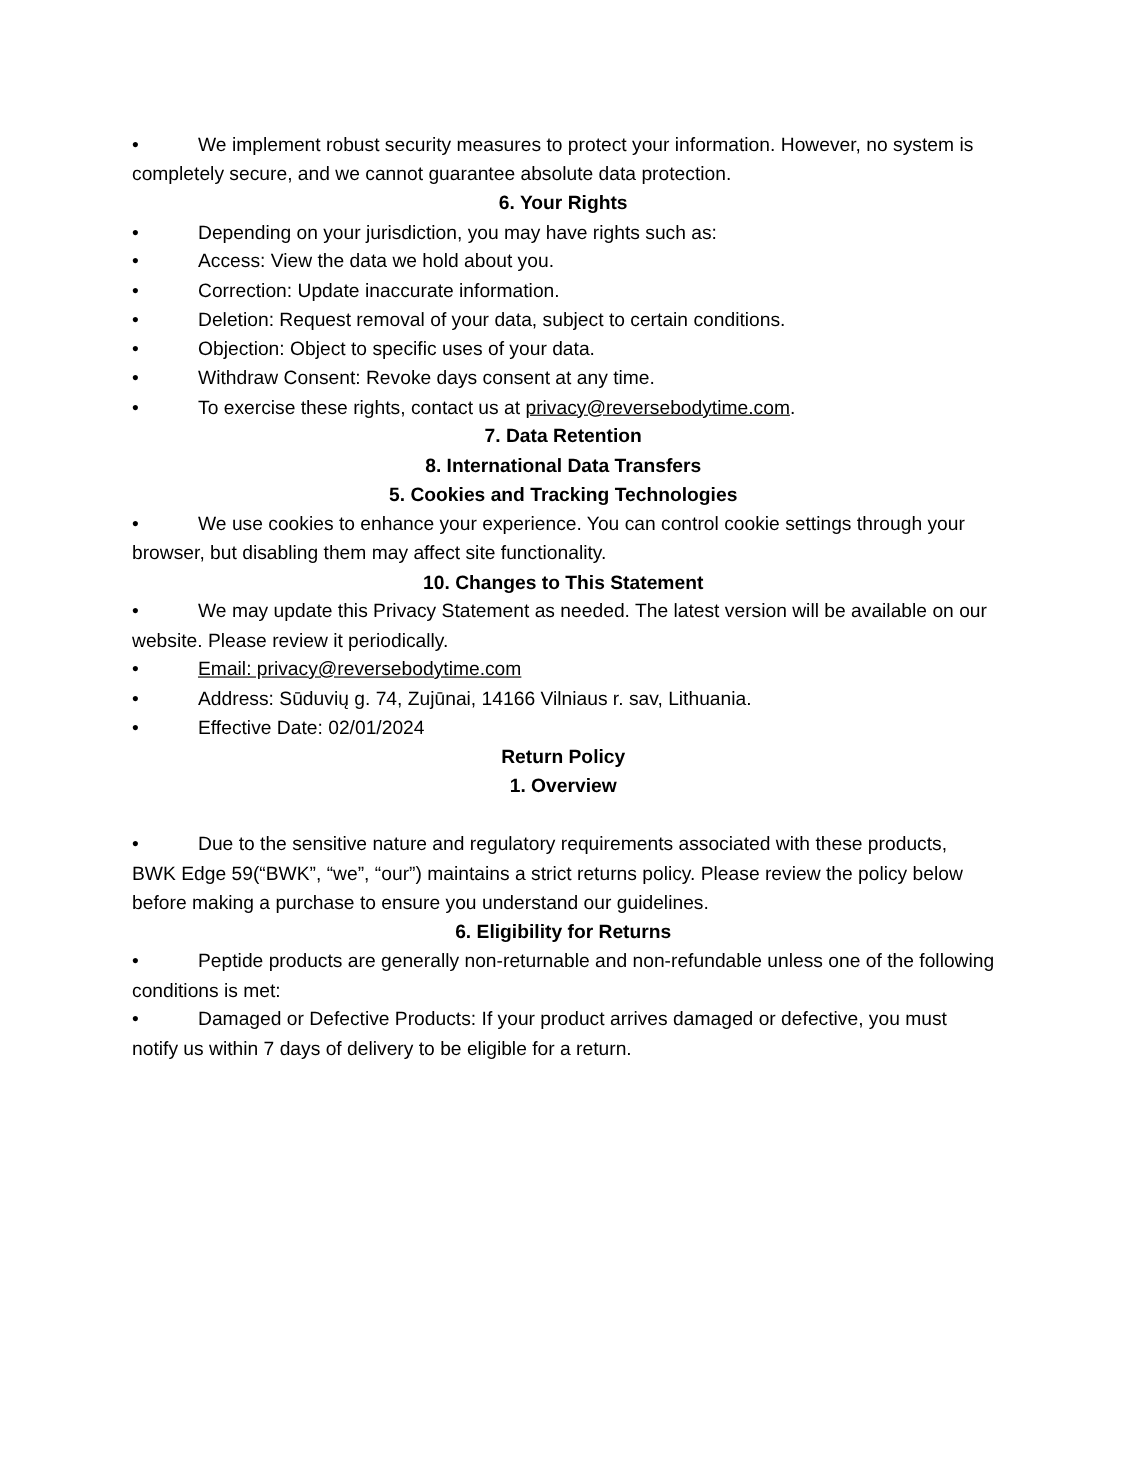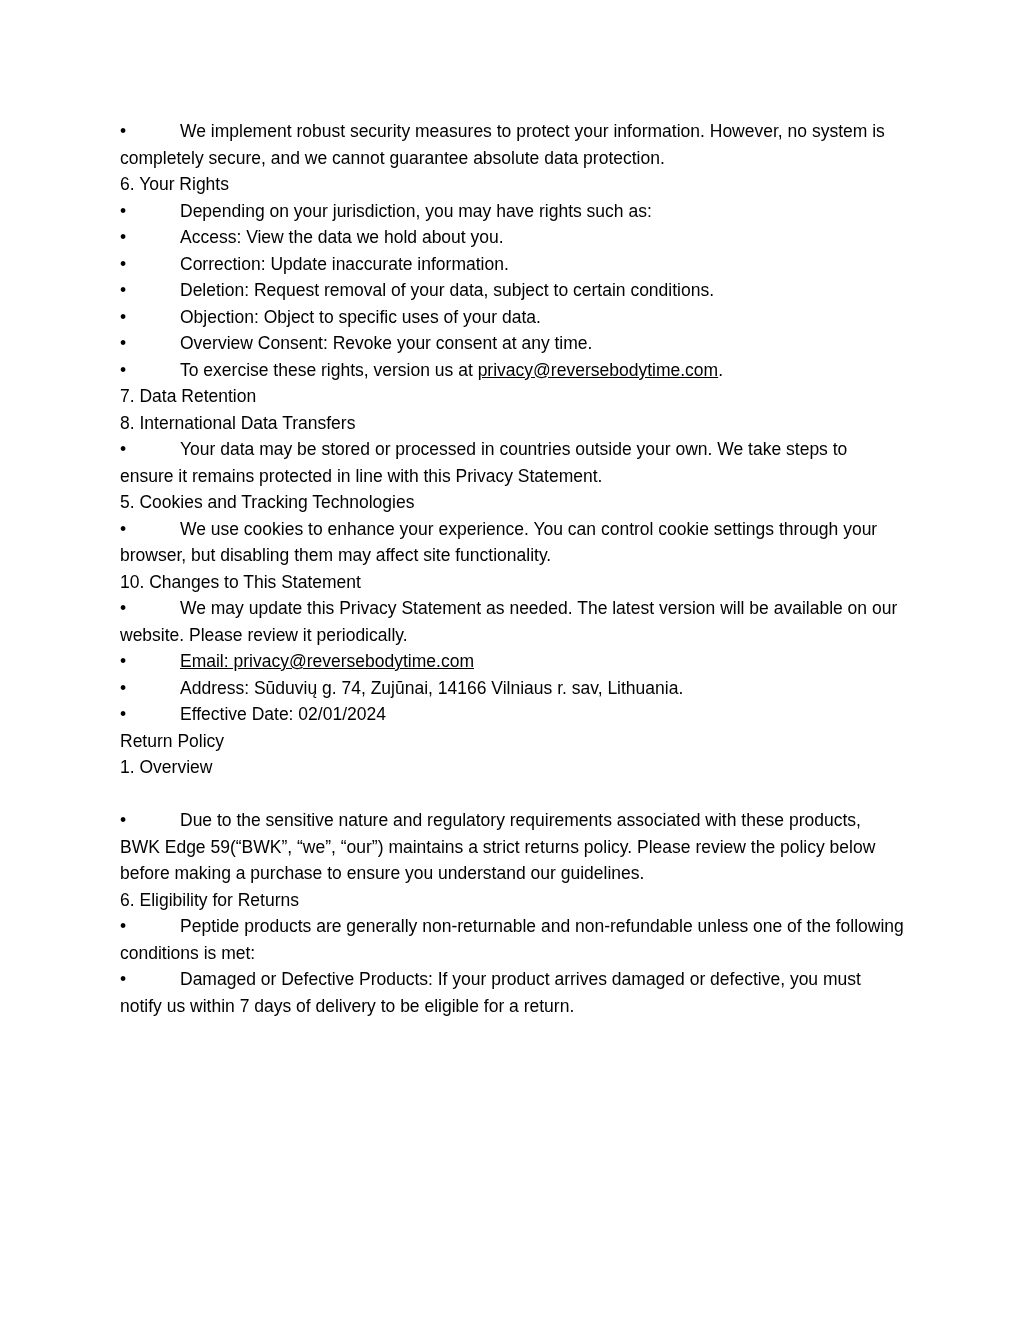--- a/index.html
+++ b/index.html
@@ -24,21 +24,22 @@
     color: #000000;
   }
   .content {
     width: 784px;
   }
   p {
     margin: 0;
     padding: 0;
   }
   .heading {
-    font-weight: normal;
+    font-weight: bold;
+    text-align: center;
   }
   .bullet-para {
     font-weight: normal;
   }
   .bullet-marker {
     display: inline-block;
     width: 60px;
     vertical-align: baseline;
   }
   .spacer {
@@ -54,25 +55,24 @@
 
 <div class="page">
   <div class="content">
       <p class="bullet-para"><span class="bullet-marker">•</span><span>We implement robust security measures to protect your information. However, no system is completely secure, and we cannot guarantee absolute data protection.</span></p>
       <p class="heading">6. Your Rights</p>
       <p class="bullet-para"><span class="bullet-marker">•</span><span>Depending on your jurisdiction, you may have rights such as:</span></p>
       <p class="bullet-para"><span class="bullet-marker">•</span><span>Access: View the data we hold about you.</span></p>
       <p class="bullet-para"><span class="bullet-marker">•</span><span>Correction: Update inaccurate information.</span></p>
       <p class="bullet-para"><span class="bullet-marker">•</span><span>Deletion: Request removal of your data, subject to certain conditions.</span></p>
       <p class="bullet-para"><span class="bullet-marker">•</span><span>Objection: Object to specific uses of your data.</span></p>
-      <p class="bullet-para"><span class="bullet-marker">•</span><span>Overview Consent: Revoke your consent at any time.</span></p>
-      <p class="bullet-para"><span class="bullet-marker">•</span><span>To exercise these rights, version us at </span><span class="u">privacy@reversebodytime.com</span><span>.</span></p>
+      <p class="bullet-para"><span class="bullet-marker">•</span><span>Withdraw Consent: Revoke days consent at any time.</span></p>
+      <p class="bullet-para"><span class="bullet-marker">•</span><span>To exercise these rights, contact us at </span><span class="u">privacy@reversebodytime.com</span><span>.</span></p>
       <p class="heading">7. Data Retention</p>
       <p class="heading">8. International Data Transfers</p>
-      <p class="bullet-para"><span class="bullet-marker">•</span><span>Your data may be stored or processed in countries outside your own. We take steps to ensure it remains protected in line with this Privacy Statement.</span></p>
       <p class="heading">5. Cookies and Tracking Technologies</p>
       <p class="bullet-para"><span class="bullet-marker">•</span><span>We use cookies to enhance your experience. You can control cookie settings through your browser, but disabling them may affect site functionality.</span></p>
       <p class="heading">10. Changes to This Statement</p>
       <p class="bullet-para"><span class="bullet-marker">•</span><span>We may update this Privacy Statement as needed. The latest version will be available on our website. Please review it periodically.</span></p>
       <p class="bullet-para"><span class="bullet-marker">•</span><span class="u">Email: privacy@reversebodytime.com</span></p>
       <p class="bullet-para"><span class="bullet-marker">•</span><span>Address: Sūduvių g. 74, Zujūnai, 14166 Vilniaus r. sav, Lithuania.</span></p>
       <p class="bullet-para"><span class="bullet-marker">•</span><span>Effective Date: 02/01/2024</span></p>
       <p class="heading">Return Policy</p>
       <p class="heading">1. Overview</p>
       <p class="spacer"></p>

